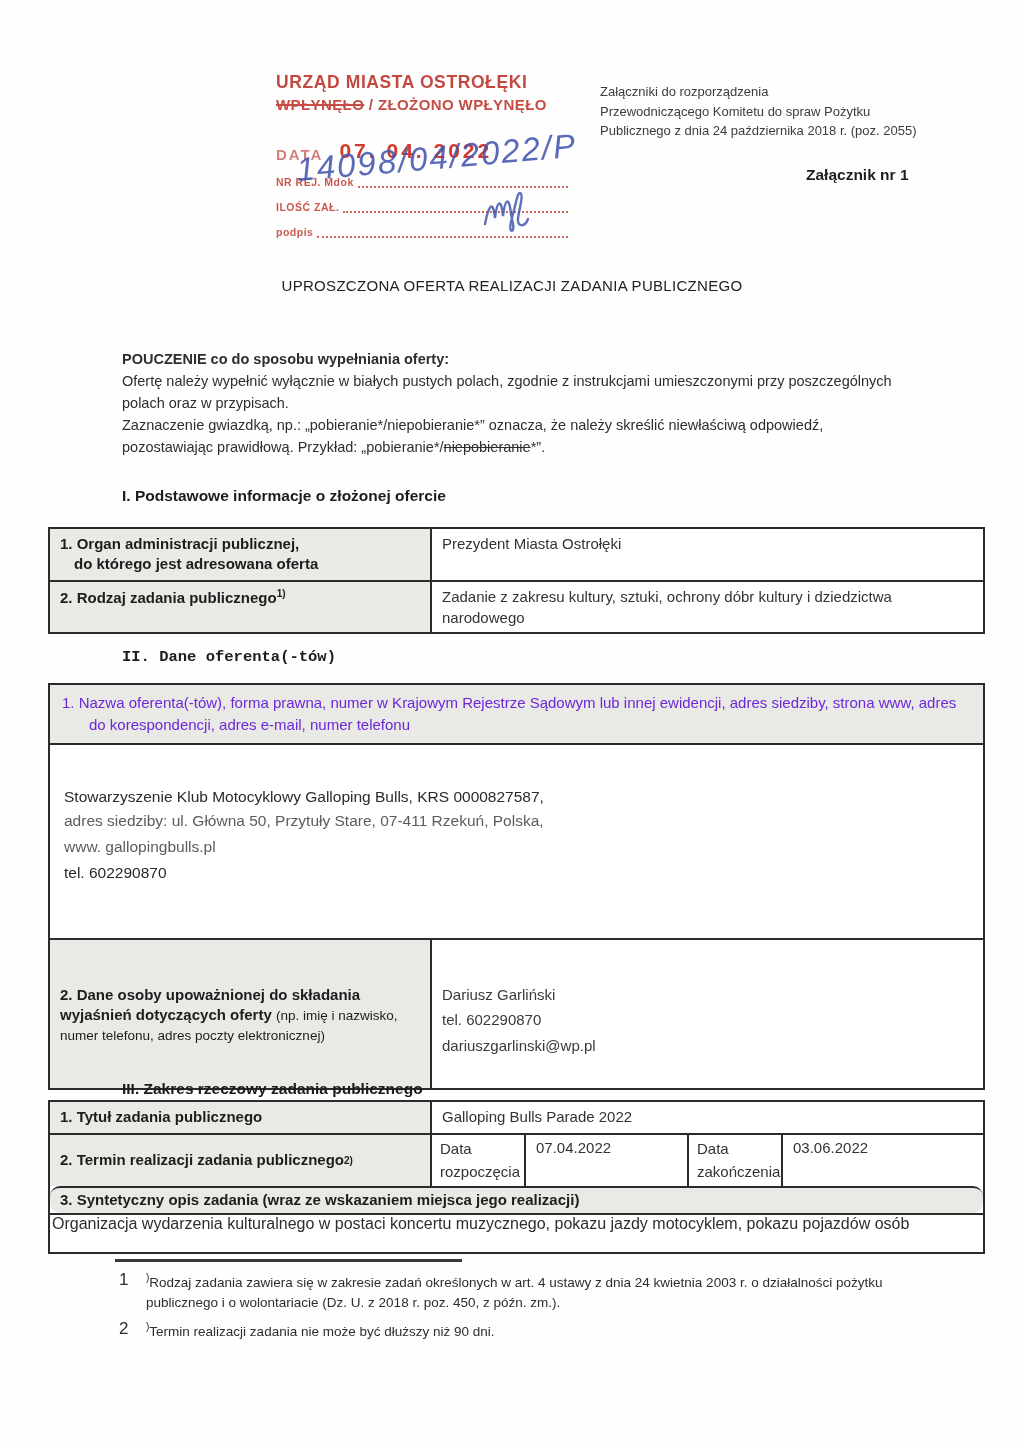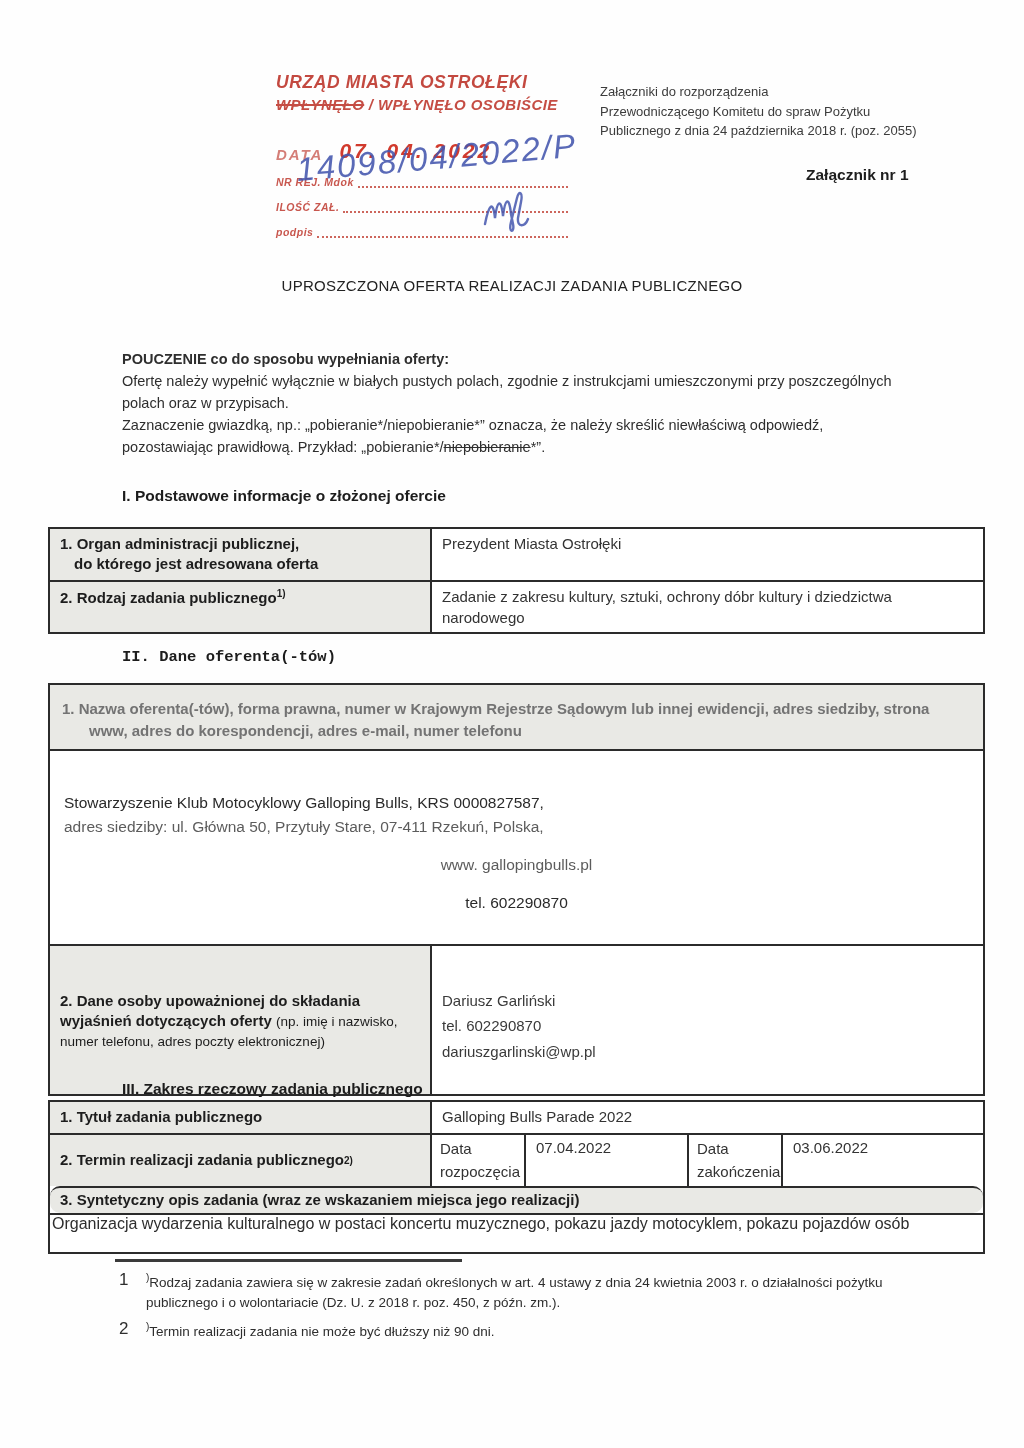--- a/index.html
+++ b/index.html
@@ -3,21 +3,21 @@
 <meta charset="utf-8">
 <style>
   * { margin:0; padding:0; box-sizing:border-box; }
   body { background:#ffffff; font-family:"Liberation Sans","DejaVu Sans",sans-serif; }
   .page {
     position:relative; width:1024px; height:1448px; margin:0 auto;
     background:#fefefe; overflow:hidden; color:#2a2a2a;
   }
 
   
-  .stamp { position:absolute; left:276px; top:72px; width:292px; color:#bf3a30;font-style:italic; }
+  .stamp { position:absolute; left:276px; top:72px; width:292px; color:#bf3a30; }
   .stamp-office { font-size:17.5px; font-weight:bold; letter-spacing:0.6px; opacity:0.92; }
   .stamp-received { font-size:15px; font-weight:bold; letter-spacing:0.4px; margin-top:3px; opacity:0.9; }
   .stamp-received .struck { text-decoration:line-through; text-decoration-thickness:2px; }
   .stamp-date-row { margin-top:26px; display:flex; align-items:flex-end; }
   .stamp-date-label { font-size:15px; font-weight:bold; letter-spacing:2px; opacity:0.65; }
   .stamp-date-value { font-size:21px; font-weight:bold; letter-spacing:3px; margin-left:16px; color:#d13a2d; }
   .stamp-leader-row { display:flex; align-items:flex-end; margin-top:11px; height:14px; }
   .stamp-small-label { font-size:10.5px; font-weight:bold; letter-spacing:0.5px; opacity:0.85; white-space:nowrap; }
   .leader { flex:1; border-bottom:2px dotted #c8564c; margin-left:4px; height:12px; opacity:0.9; }
   .handwriting {
@@ -53,26 +53,26 @@
     border-right:2px solid #2b2b2b; font-weight:bold;
     font-size:15px; line-height:1.35; padding:5px 10px; color:#1d1d1d;
   }
   .value-cell { flex:1; font-size:15px; line-height:1.4; padding:4px 10px; color:#333; }
   sup { font-size:10px; }
 
   .indent2 { padding-left:14px; }
 
   
   .t2-header {
-    background:#e9e9e5; font-weight:bold; font-size:15px; line-height:1.45;
-    padding:13px 12px 7px 39px; text-indent:-27px; min-height:47px; color:#737373;
+    background:#e9e9e5; font-weight:normal; font-size:15px; line-height:1.45;
+    padding:7px 12px 7px 39px; text-indent:-27px; min-height:47px; color:#6d28d9;
   }
   .t2-content { min-height:193px; padding:40px 14px 20px 14px; font-size:15.5px; line-height:1.6; }
   .t2-content .dim { color:#5c5c5c; }
-  .t2-content .gap { margin-top:13px;text-align:center; }
+  .t2-content .gap { margin-top:1px; }
   .t2row2-label { min-height:148px; padding-top:45px; padding-right:16px; }
   .t2row2-label .normal { font-weight:normal; font-size:13.5px; }
   .t2row2-value { padding-top:42px; font-size:15px; line-height:1.7; color:#3a3a3a; }
 
   
   .t3 .label-cell { display:flex; align-items:center;text-align:center; }
   .t3-r1 { min-height:31px; }
   .t3-r2 { min-height:49px; }
   .t3-r2 .date-label { width:94px; flex-shrink:0; border-right:2px solid #2b2b2b; font-size:15px; line-height:1.5; padding:3px 8px; color:#333; }
   .t3-r2 .date-value { width:163px; flex-shrink:0; border-right:2px solid #2b2b2b; font-size:15px; padding:4px 10px; color:#333; }
@@ -88,21 +88,21 @@
   .fn-text { flex:1; font-size:13.5px; line-height:1.55; color:#2e2e2e; }
 </style>
 </head>
 <body>
 
 <div class="page">
 
   <div class="stamp">
     <div class="stamp-office">URZĄD MIASTA OSTROŁĘKI</div>
     <div class="stamp-received">
-      <span class="struck">WPŁYNĘŁO</span><span> / WPŁYNĘŁO OSOBIŚCIE</span>
+      <span class="struck">WPŁYNĘŁO</span><span> / ZŁOŻONO WPŁYNĘŁO</span>
     </div>
     <div class="stamp-date-row">
       <span class="stamp-date-label">DATA</span>
       <span class="stamp-date-value">07. 04. 2022</span>
     </div>
     <div class="stamp-leader-row">
       <span class="stamp-small-label">NR REJ. Mdok</span>
       <span class="leader"></span>
     </div>
     <div class="stamp-leader-row">

